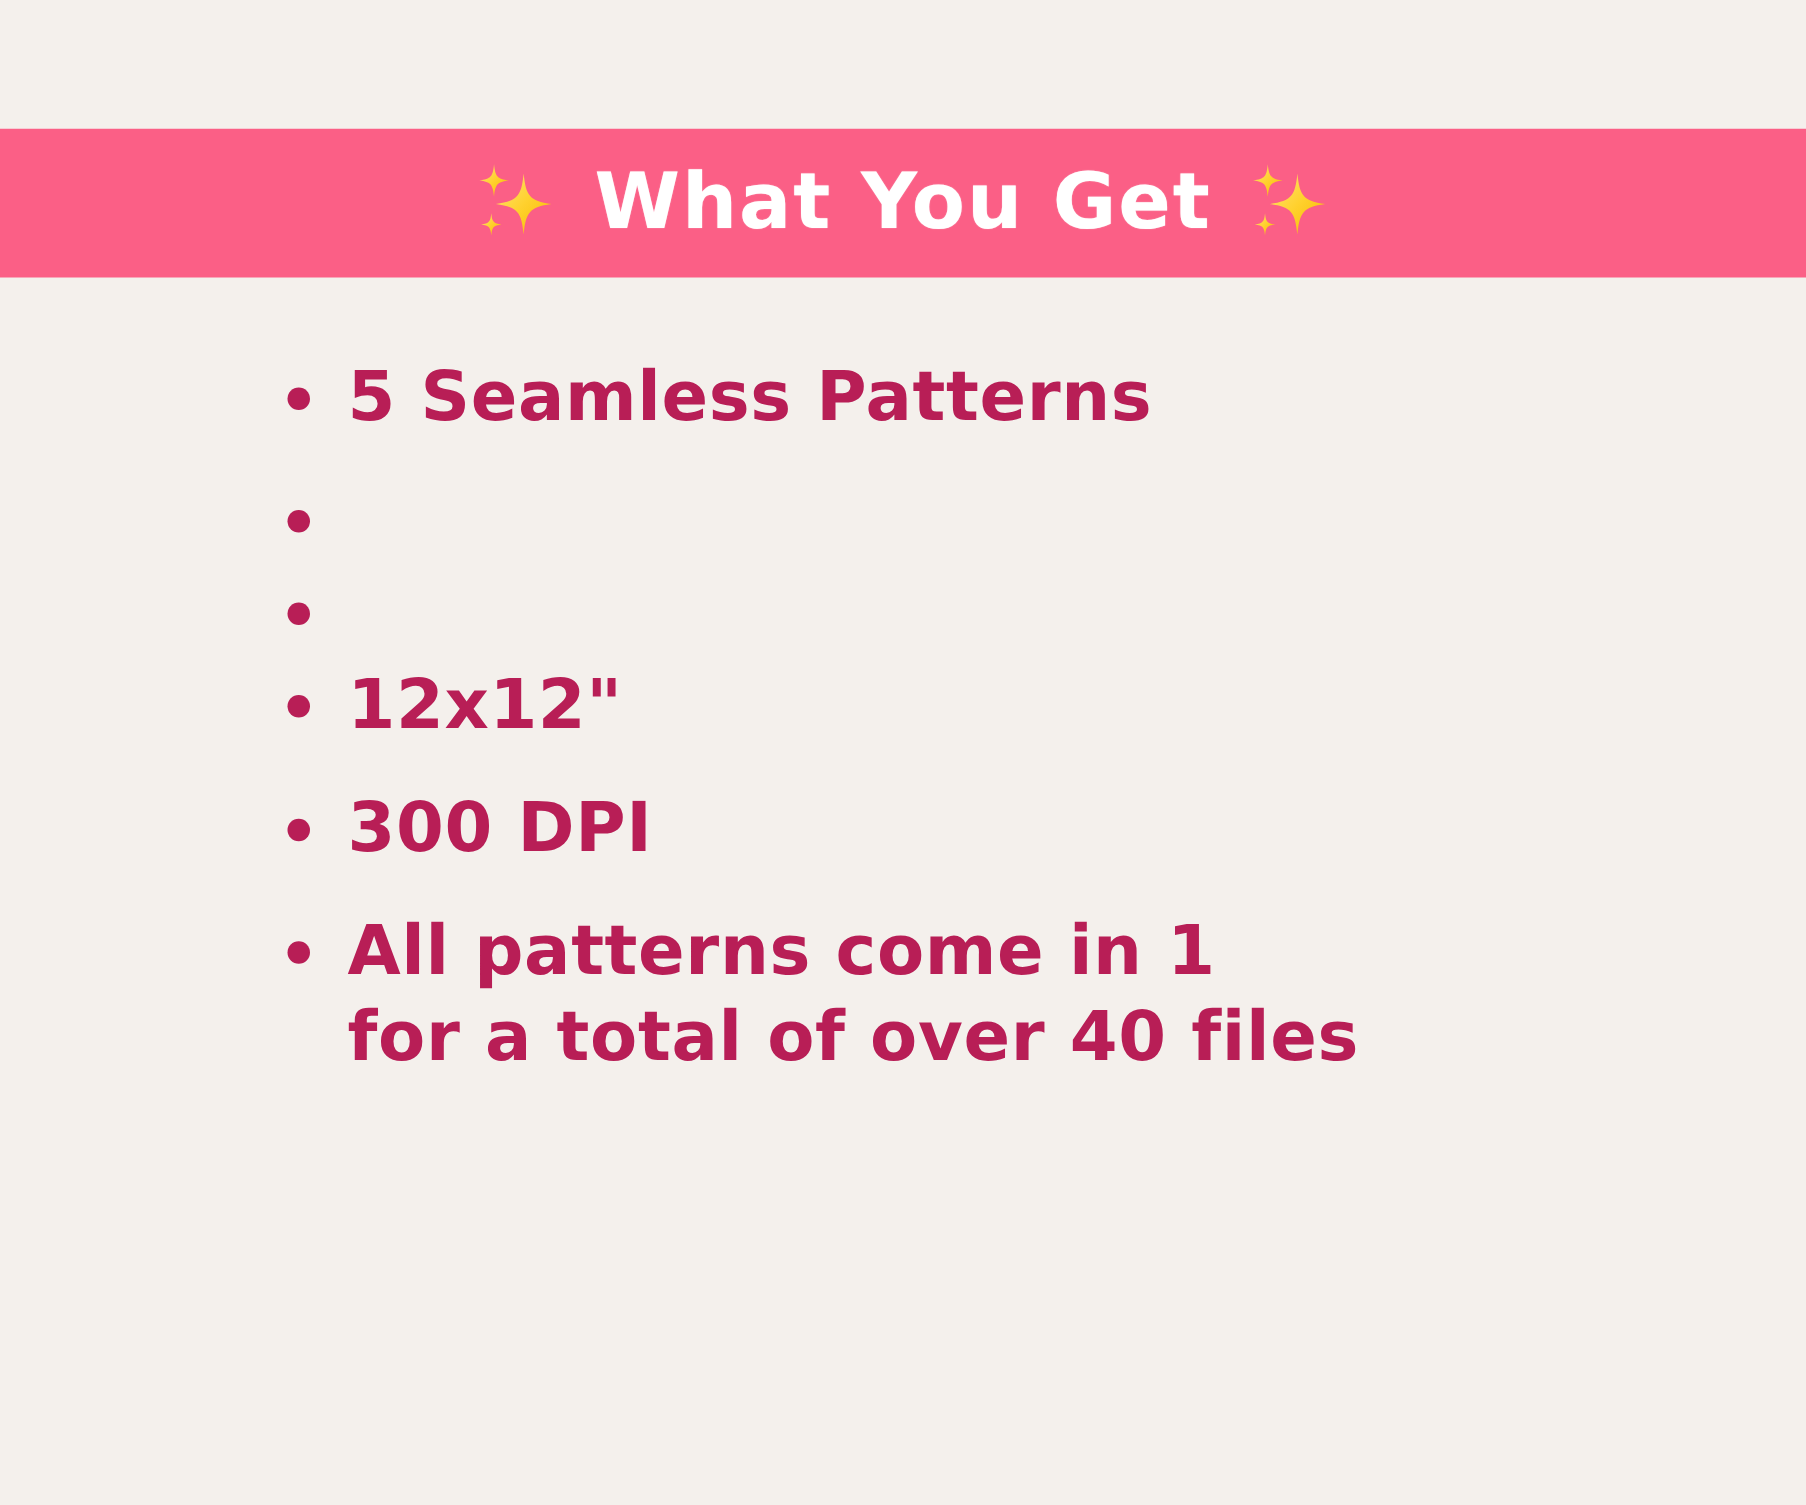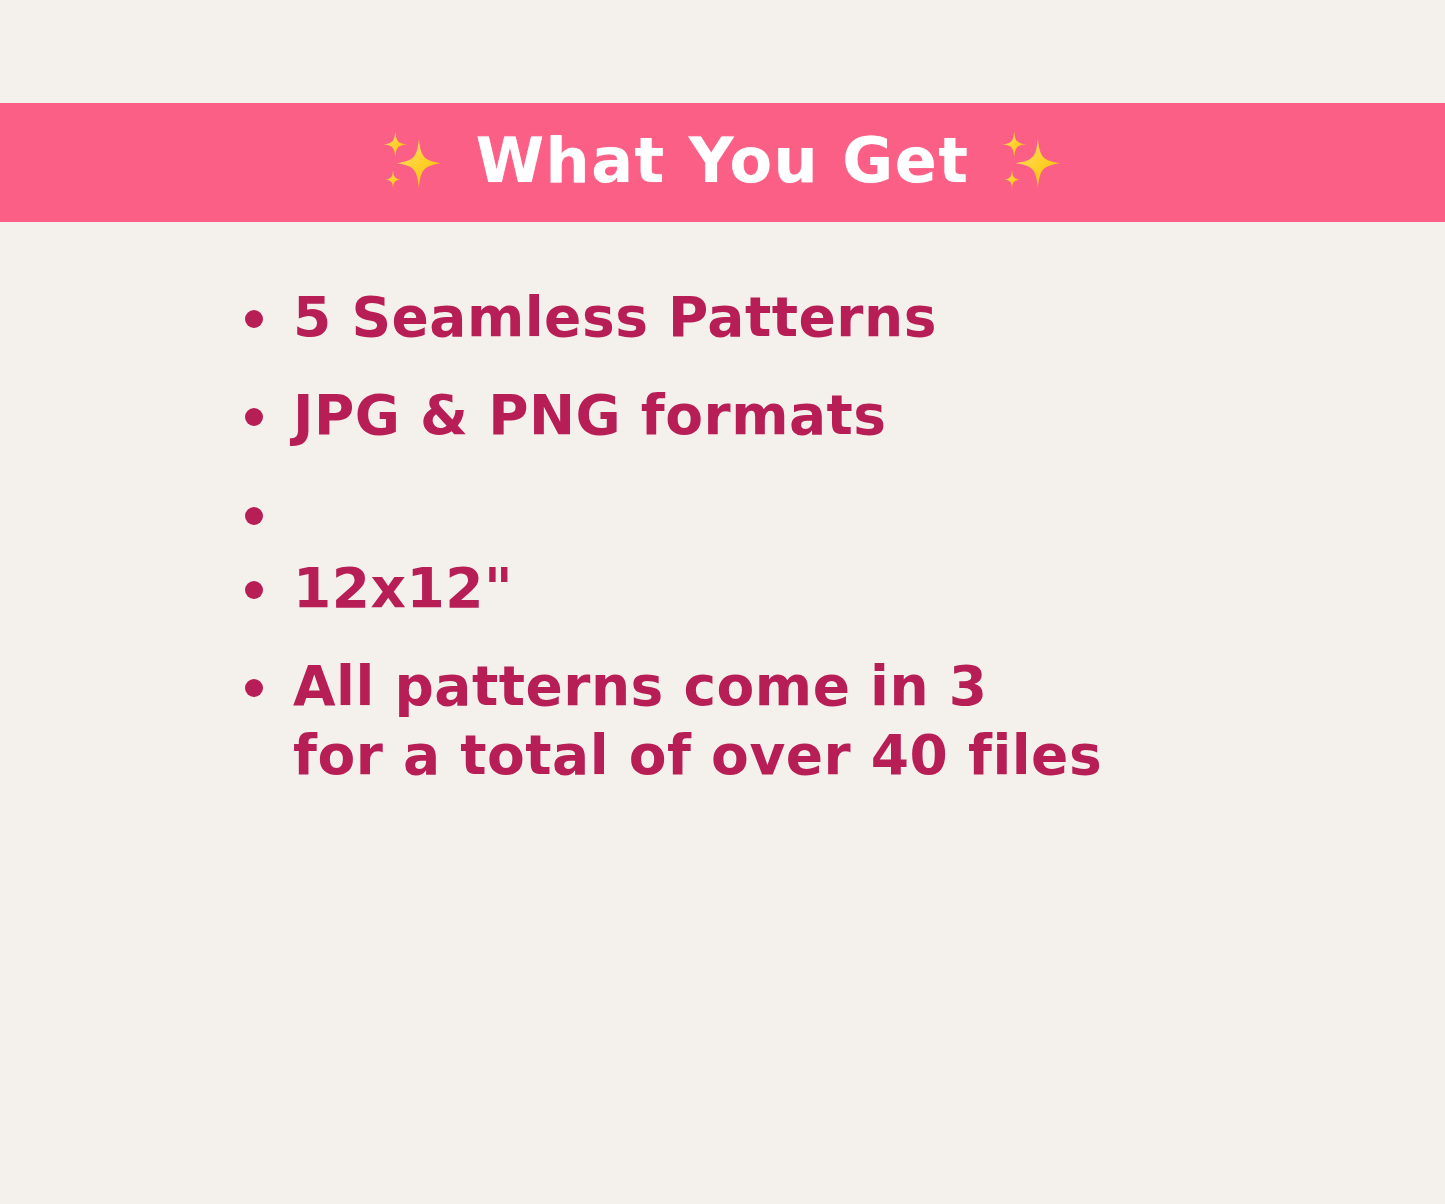--- a/index.html
+++ b/index.html
@@ -58,21 +58,21 @@
   .sparkle-icon {
     width: 74px;
     height: 74px;
     display: block;
     flex: 0 0 auto;
   }
 
   
   .list {
     position: absolute;
-    left: 245px;
+    left: 230px;
     top: 283px;
     width: 1120px;
   }
 
   .list-item {
     display: flex;
     align-items: flex-start;
     margin-bottom: 29px;
   }
 
@@ -147,40 +147,43 @@
 
     <div class="list-item">
       <span class="bullet-dot"></span>
       <span class="item-text">
         <span class="line">5 Seamless Patterns</span>
       </span>
     </div>
 
     <div class="list-item">
       <span class="bullet-dot"></span>
-      <span class="item-text">
-        <span class="line">JPG &amp; PNG formats</span>
-      </span>
     </div>
 
     <div class="list-item">
       <span class="bullet-dot"></span>
     </div>
 
     <div class="list-item">
       <span class="bullet-dot"></span>
       <span class="item-text">
         <span class="line">12x12"</span>
       </span>
     </div>
 
+    <div class="list-item">
+      <span class="bullet-dot"></span>
+      <span class="item-text">
+        <span class="line">300 DPI</span>
+      </span>
+    </div>
 
     <div class="list-item item-multiline">
       <span class="bullet-dot"></span>
       <span class="item-text">
-        <span class="line">All patterns come in 3</span>
+        <span class="line">All patterns come in 1</span>
         <span class="line">for a total of over 40 files</span>
       </span>
     </div>
 
   </div>
 
 </div>
 
 </body></html>

